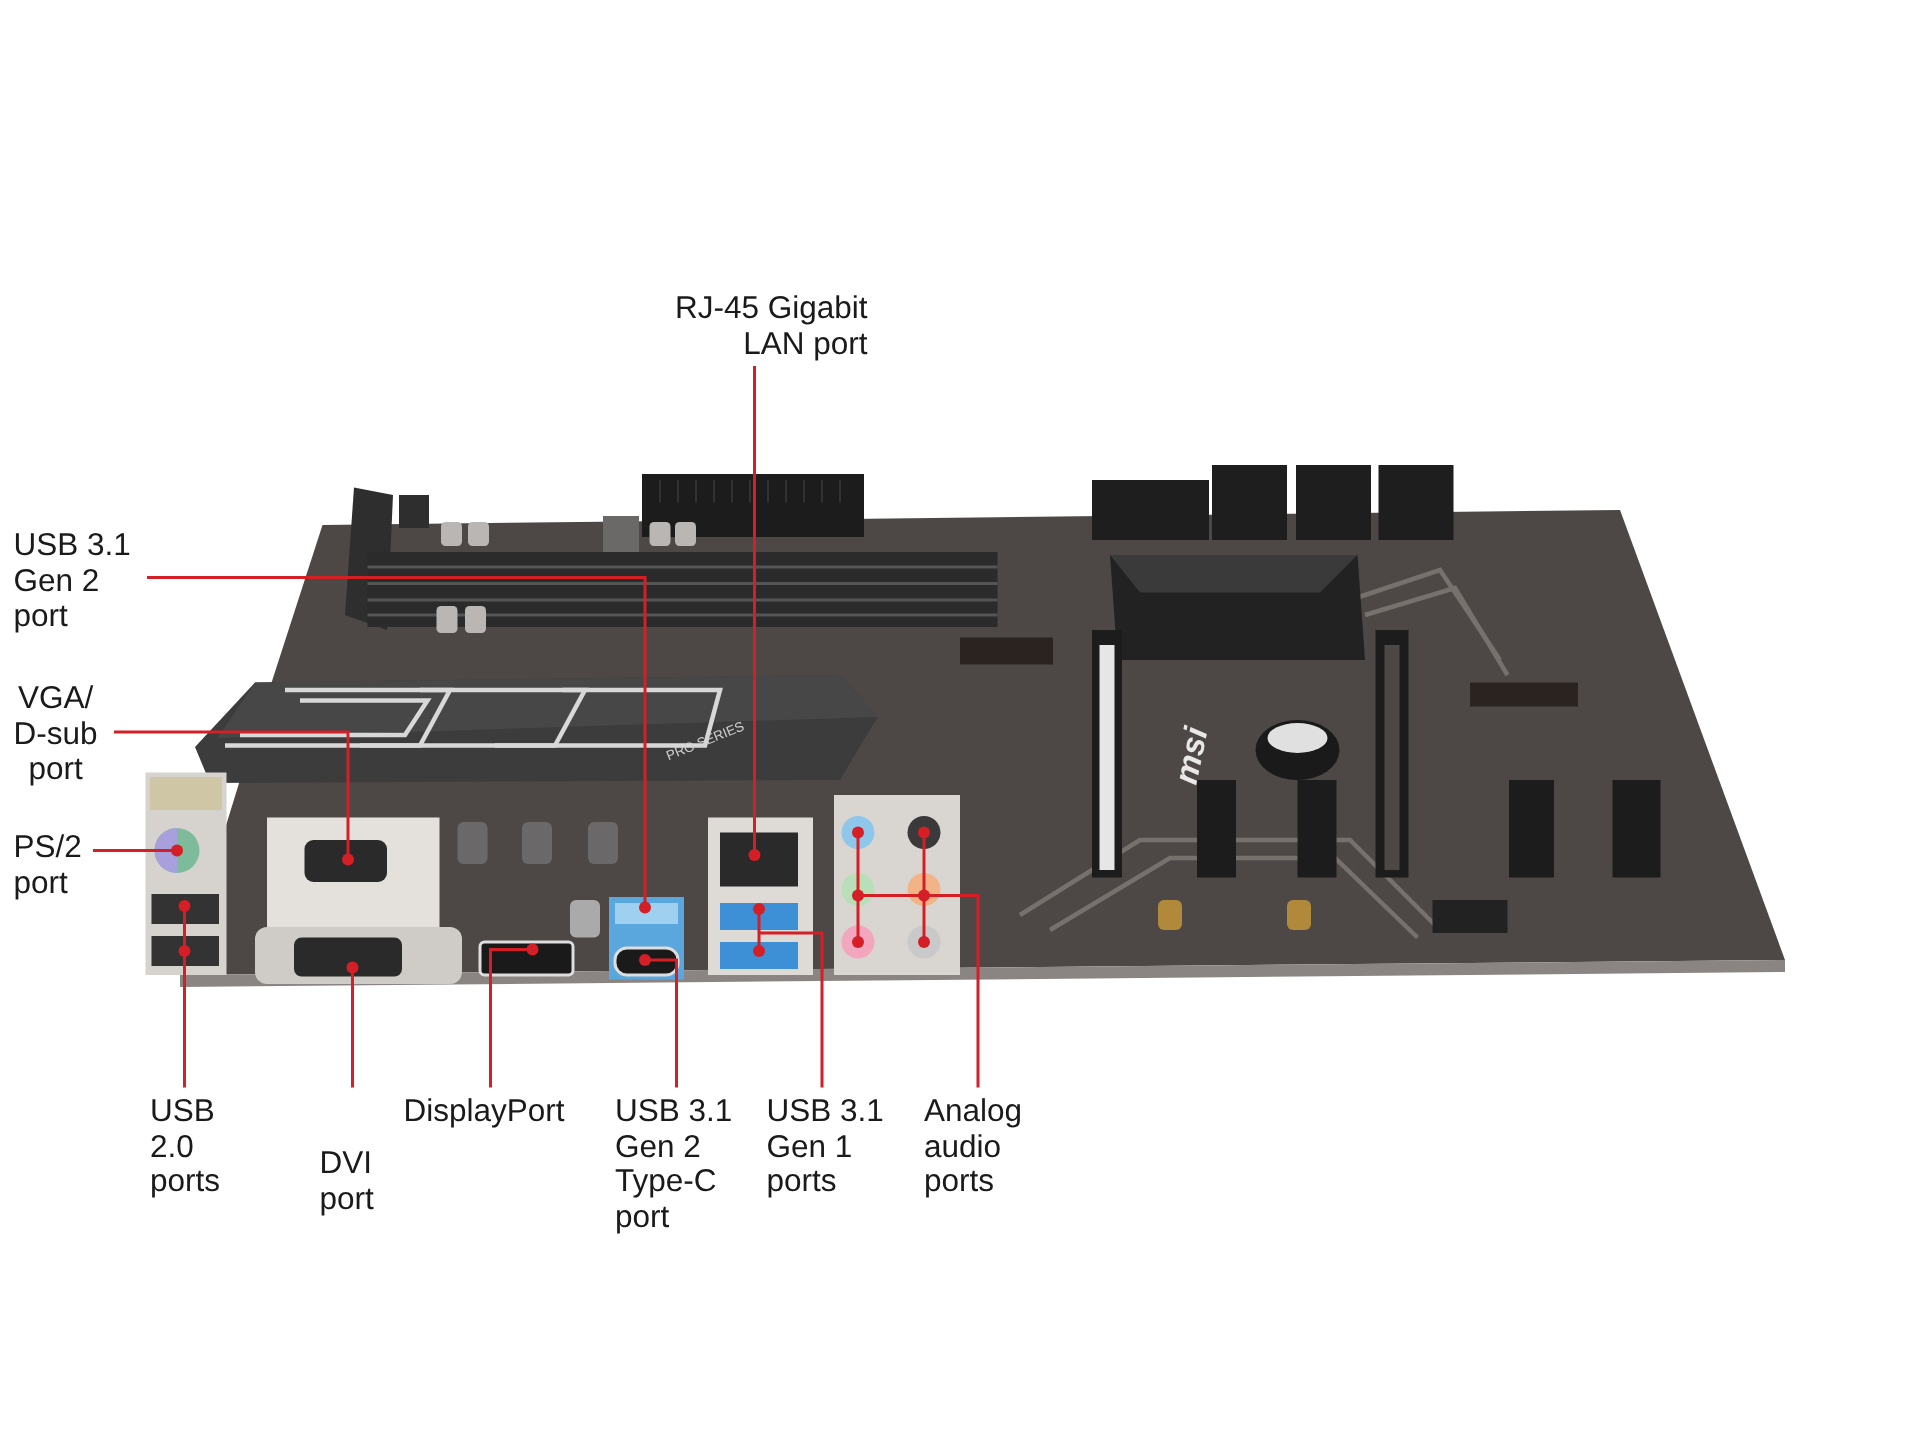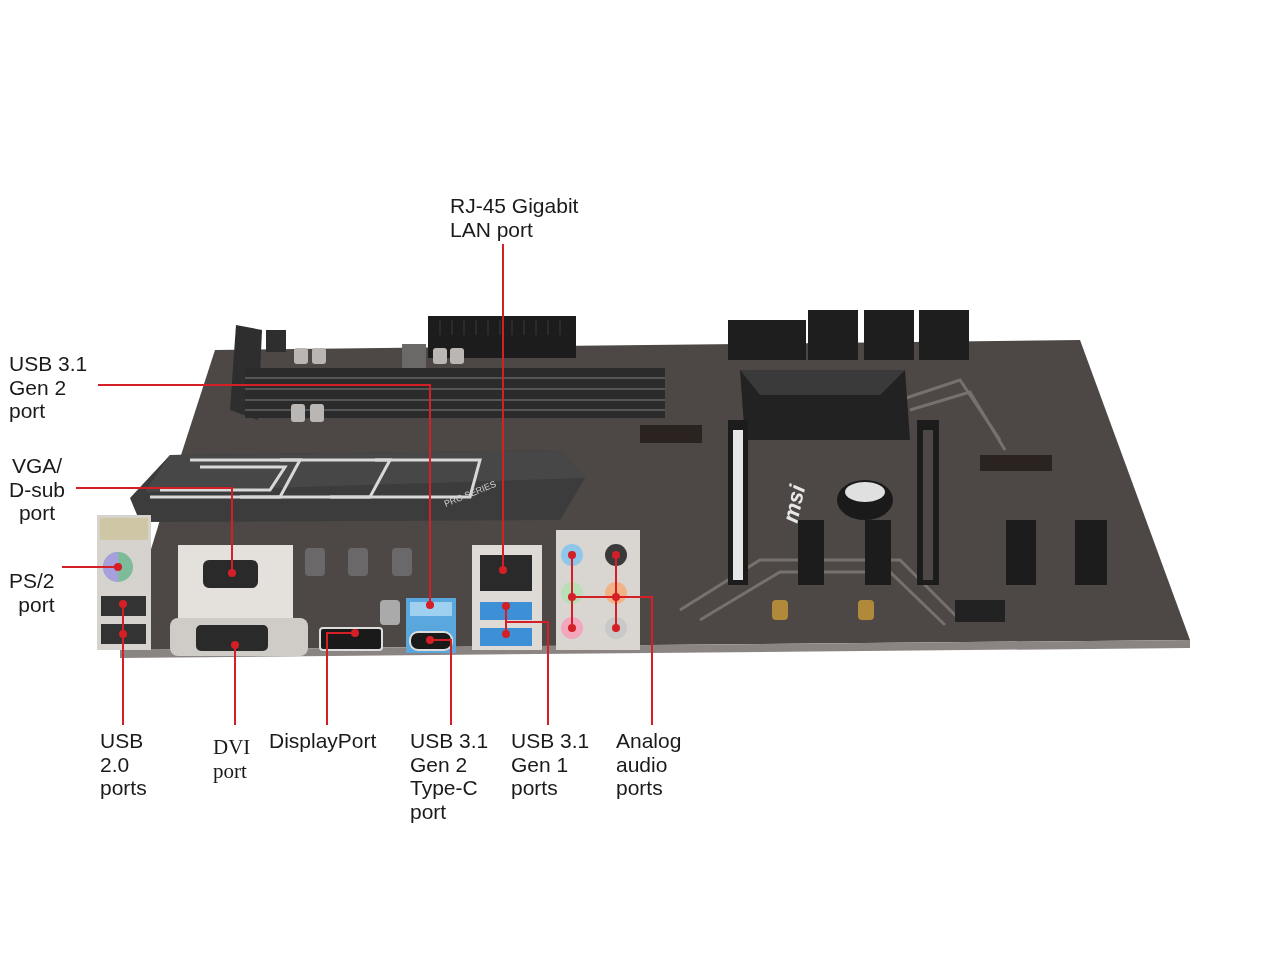--- a/index.html
+++ b/index.html
@@ -194,34 +194,34 @@
     <circle cx="506" cy="634" r="4"></circle>
     <circle cx="572" cy="555" r="4"></circle>
       <circle cx="616" cy="555" r="4"></circle>
     <circle cx="572" cy="597" r="4"></circle>
       <circle cx="616" cy="597" r="4"></circle>
     <circle cx="572" cy="628" r="4"></circle>
       <circle cx="616" cy="628" r="4"></circle>
   </g>
 </svg>
 
-<div class="label" style="left:450px;top:194px;">RJ-45 Gigabit
+<div class="label" style="left:450px;top:194px;text-align:right;">RJ-45 Gigabit
 LAN port</div>
 <div class="label" style="left:9px;top:352px;">USB 3.1
 Gen 2
 port</div>
 <div class="label" style="left:9px;top:454px;text-align:center;">VGA/
 D-sub
 port</div>
-<div class="label" style="left:9px;top:569px;text-align:right;">PS/2
+<div class="label" style="left:9px;top:553px;">PS/2
 port</div>
 <div class="label" style="left:100px;top:729px;">USB
 2.0
 ports</div>
-<div class="label" style="left:213px;top:736px;font-family:Liberation Serif, serif;">DVI
+<div class="label" style="left:213px;top:764px;">DVI
 port</div>
 <div class="label" style="left:269px;top:729px;">DisplayPort</div>
 <div class="label" style="left:410px;top:729px;">USB 3.1
 Gen 2
 Type-C
 port</div>
 <div class="label" style="left:511px;top:729px;">USB 3.1
 Gen 1
 ports</div>
 <div class="label" style="left:616px;top:729px;">Analog

